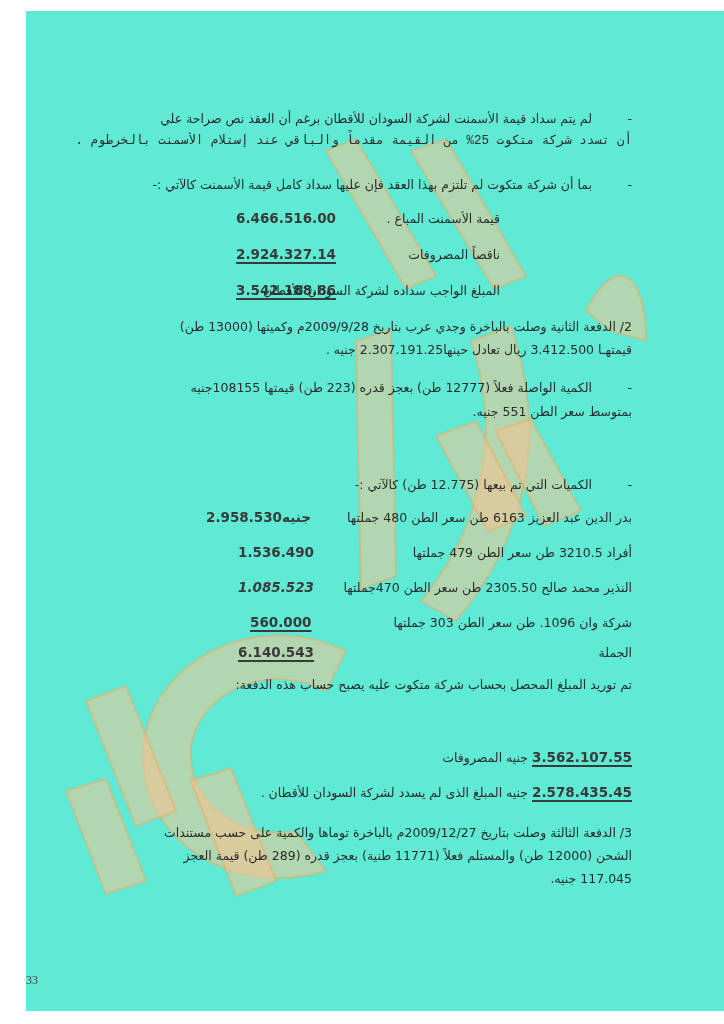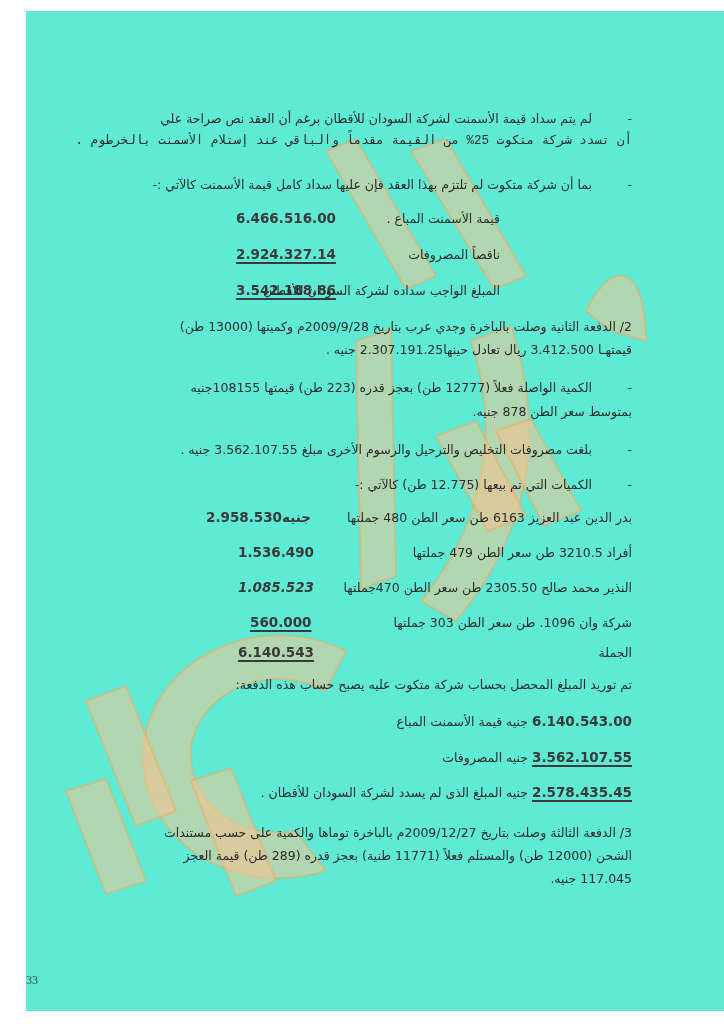--- a/index.html
+++ b/index.html
@@ -66,25 +66,22 @@
 
     <div class="num-col u" style="top:271px; left:190px; width:120px; text-align:right;">3.542.188.86</div>
     <div class="line" style="top:271px; right:232px;">المبلغ الواجب سداده لشركة السودان للأقطان .</div>
 
     <div class="line" style="top:307px;">2/ الدفعة الثانية وصلت بالباخرة وجدي عرب بتاريخ 2009/9/28م وكميتها (13000 طن)</div>
     <div class="line" style="top:330px;">قيمتهـا 3.412.500 ريال تعادل حينها2.307.191.25 جنيه .</div>
 
     <div class="line" style="top:368px;">
       <span class="dash">-</span><span>الكمية الواصلة فعلاً (12777 طن) بعجز قدره (223 طن) قيمتها 108155جنيه</span>
     </div>
-    <div class="line" style="top:392px;">بمتوسط سعر الطن 878 جنيه.</div>
+    <div class="line" style="top:392px;">بمتوسط سعر الطن 551 جنيه.</div>
 
-    <div class="line" style="top:430px;">
-      <span class="dash">-</span><span>بلغت مصروفات التخليص والترحيل والرسوم الأخرى مبلغ 3.562.107.55 جنيه .</span>
-    </div>
 
     <div class="line" style="top:465px;">
       <span class="dash">-</span><span>الكميات التي تم بيعها (12.775 طن) كالآتي :-</span>
     </div>
 
     <div class="line" style="top:498px;">بدر الدين عبد العزيز 6163 طن سعر الطن 480 جملتها</div>
     <div class="num-col" style="top:498px; left:180px; width:140px; text-align:left;">2.958.530جنيه</div>
 
     <div class="line" style="top:533px;">أفراد  3210.5  طن سعر الطن 479  جملتها</div>
     <div class="num-col" style="top:533px; left:212px; width:120px; text-align:left;">1.536.490</div>
@@ -93,23 +90,20 @@
     <div class="num-col" style="top:568px; left:212px; width:120px; text-align:left;font-style:italic;">1.085.523</div>
 
     <div class="line" style="top:603px;">شركة وان 1096. طن  سعر الطن 303 جملتها</div>
     <div class="num-col u" style="top:603px; left:224px; width:120px; text-align:left;">560.000</div>
 
     <div class="line" style="top:633px;">الجملة</div>
     <div class="num-col u" style="top:633px; left:212px; width:120px; text-align:left;">6.140.543</div>
 
     <div class="line" style="top:665px;">تم توريد المبلغ المحصل بحساب شركة متكوت عليه يصبح حساب هذه الدفعة:</div>
 
-    <div class="line" style="top:701px;">
-      <span class="amt">6.140.543.00</span> <span>جنيه قيمة الأسمنت المباع</span>
-    </div>
     <div class="line" style="top:737px;">
       <span class="amt u">3.562.107.55</span> <span>جنيه المصروفات</span>
     </div>
     <div class="line" style="top:772px;">
       <span class="amt u">2.578.435.45</span> <span>جنيه المبلغ الذى لم يسدد لشركة السودان للأقطان  .</span>
     </div>
 
     <div class="line" style="top:813px;">3/ الدفعة الثالثة وصلت بتاريخ 2009/12/27م بالباخرة توماها والكمية على حسب مستندات</div>
     <div class="line" style="top:836px;">الشحن (12000 طن) والمستلم فعلاً (11771 طنية) بعجز قدره (289 طن) قيمة العجز</div>
     <div class="line" style="top:859px;">117.045 جنيه.</div>

